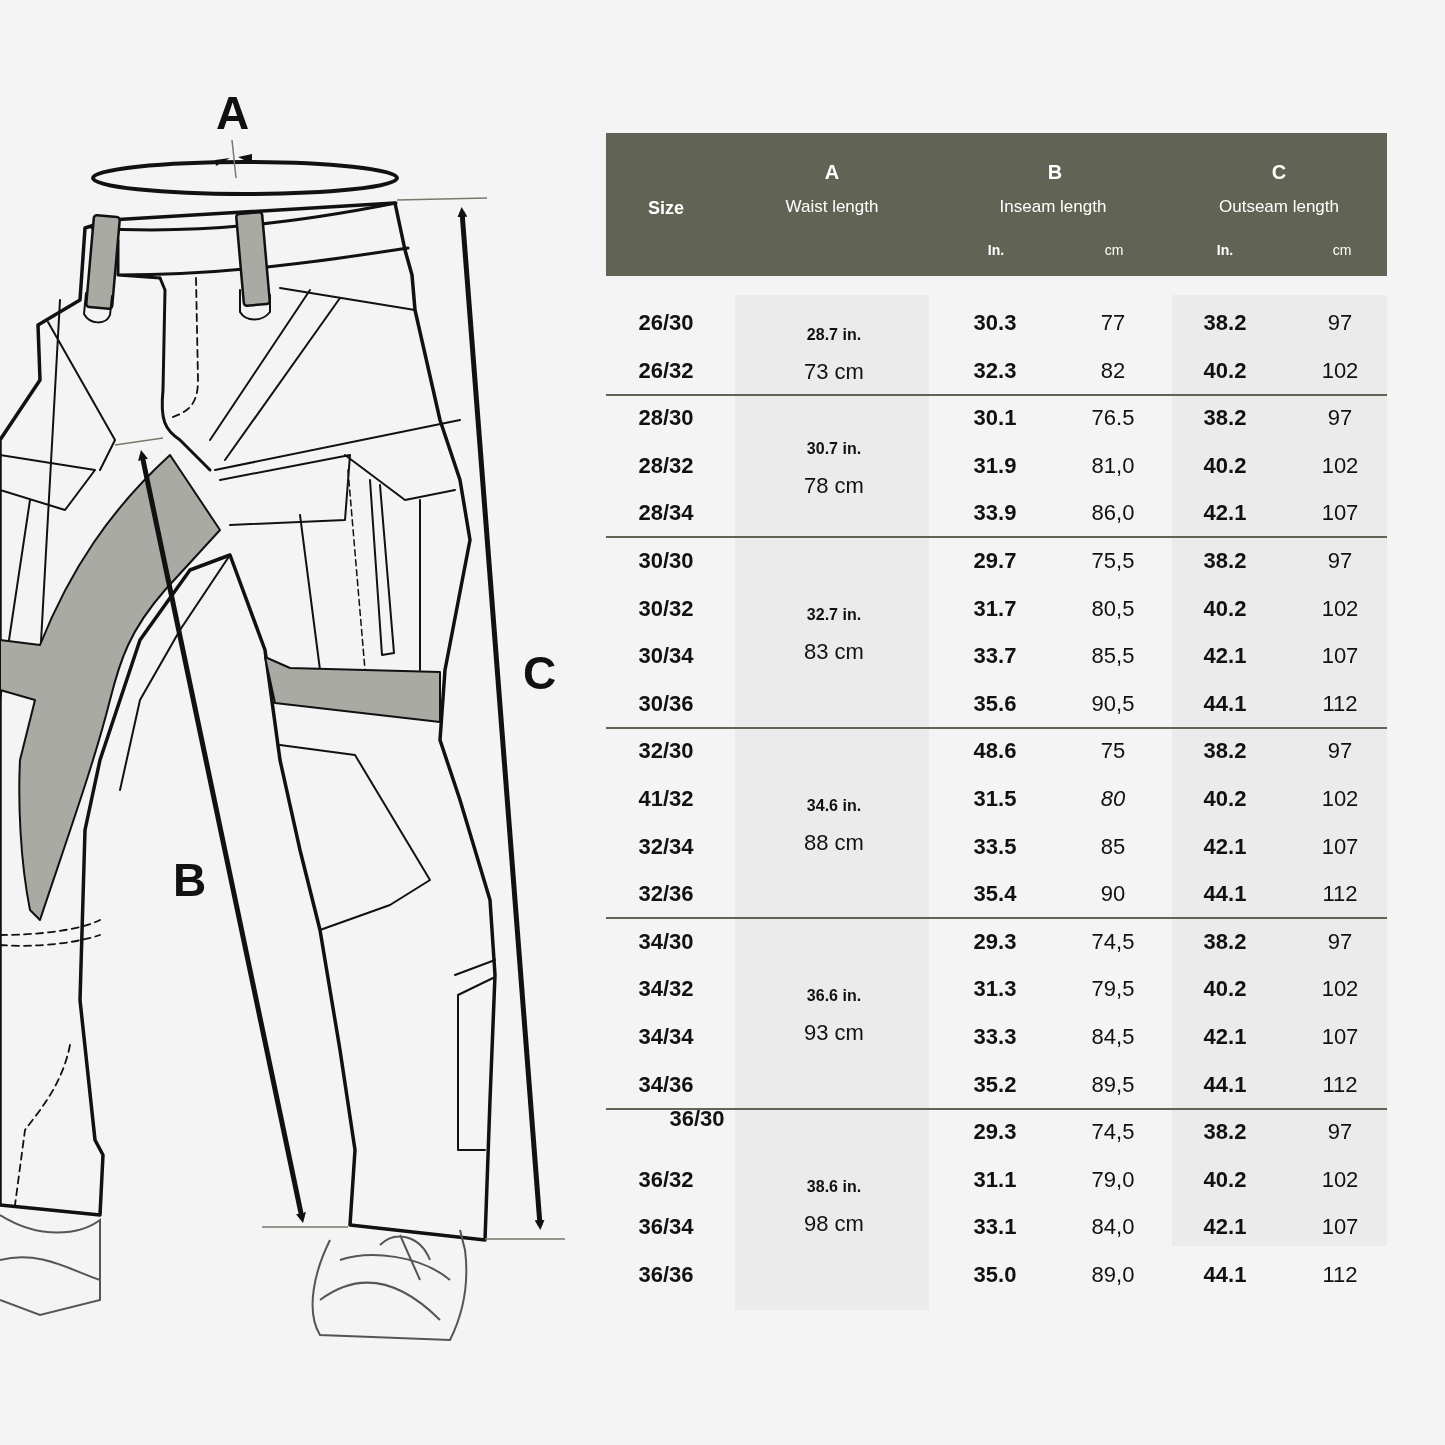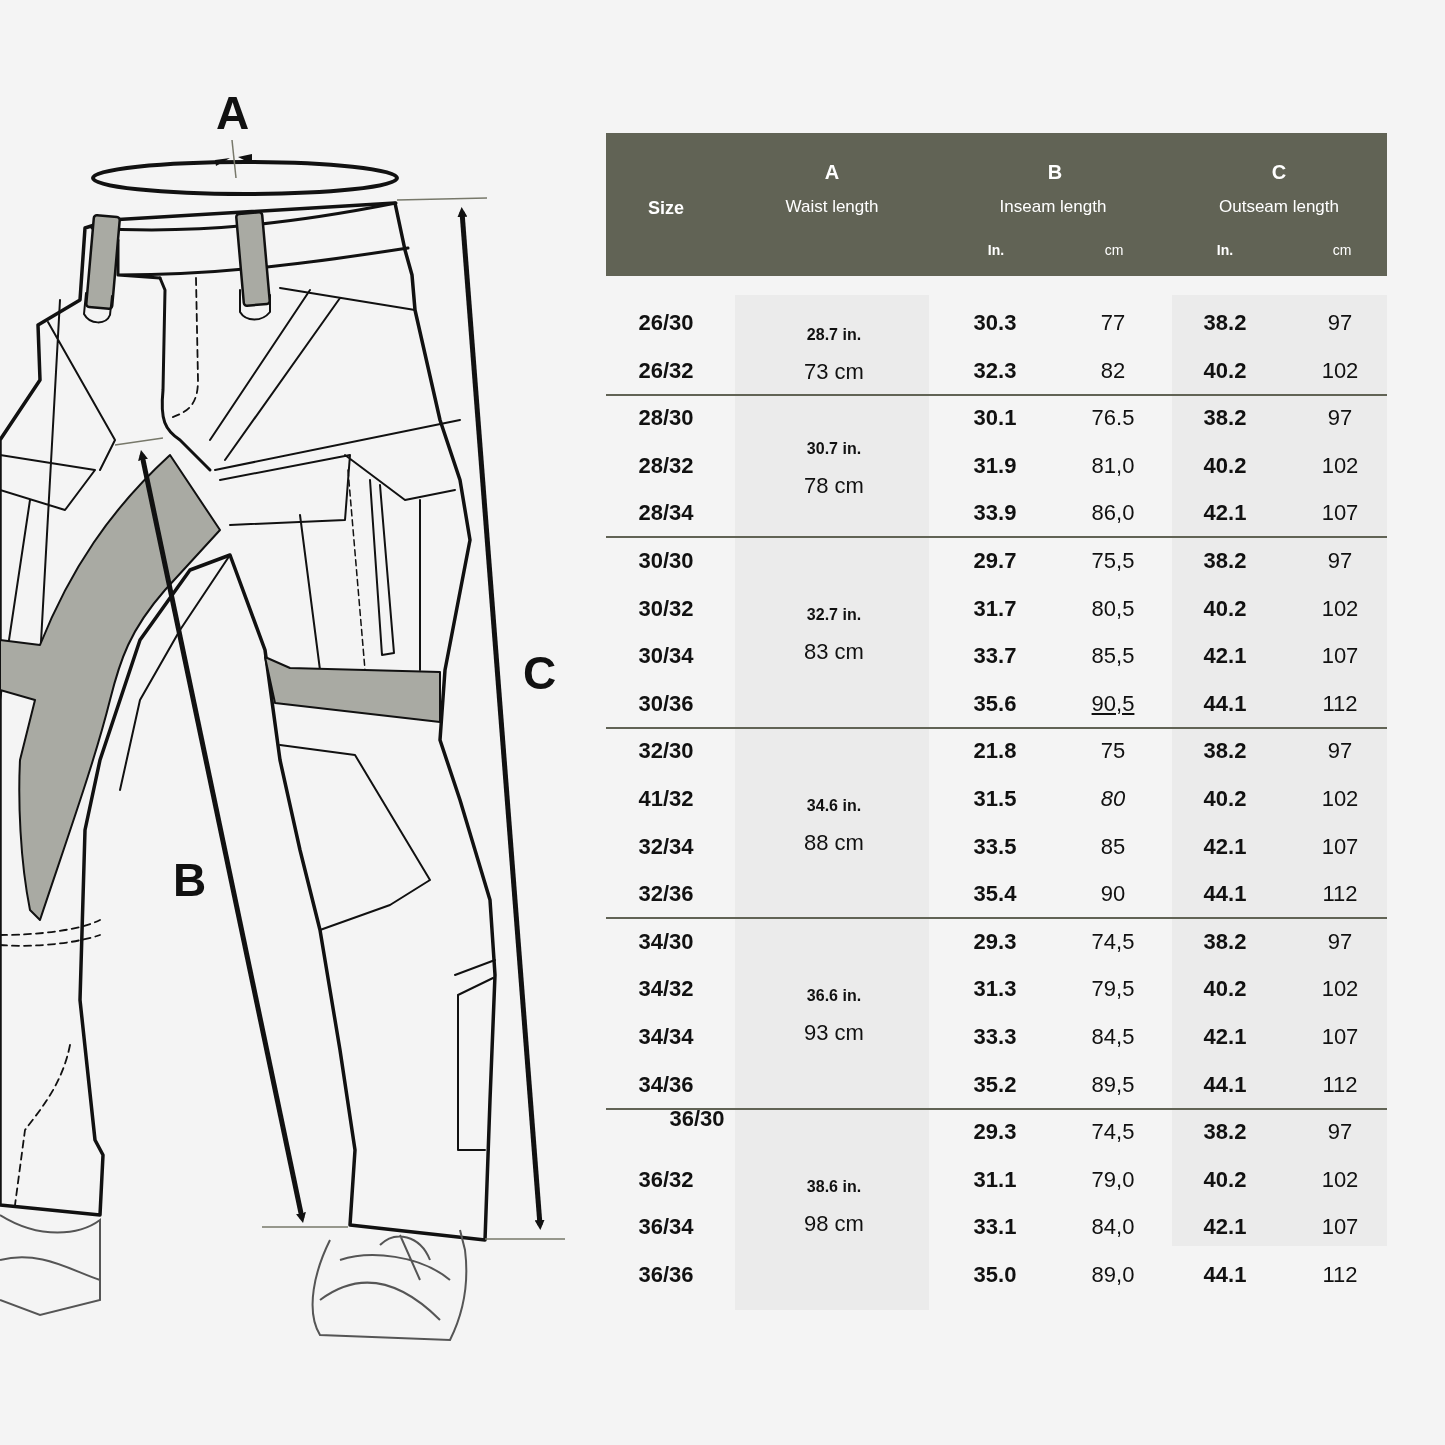--- a/index.html
+++ b/index.html
@@ -170,32 +170,32 @@
       <div>
         <div class="cell b" style="left: 60px; top: 380.2px;">30/34</div>
         <div class="cell b" style="left: 389px; top: 380.2px;">33.7</div>
         <div class="cell" style="left: 507px; top: 380.2px;">85,5</div>
         <div class="cell b" style="left: 619px; top: 380.2px;">42.1</div>
         <div class="cell" style="left: 734px; top: 380.2px;">107</div>
       </div>
       <div>
         <div class="cell b" style="left: 60px; top: 427.8px;">30/36</div>
         <div class="cell b" style="left: 389px; top: 427.8px;">35.6</div>
-        <div class="cell" style="left: 507px; top: 427.8px; text-decoration: underline;">90,5</div>
+        <div class="cell" style="left: 507px; top: 427.8px;">90,5</div>
         <div class="cell b" style="left: 619px; top: 427.8px;">44.1</div>
         <div class="cell" style="left: 734px; top: 427.8px;">112</div>
       </div>
       <div class="waist" style="left: 228px; top: 326.4px;">
         <span class="in">32.7 in.</span>
         <span class="cm">83  cm</span>
       </div>
       <div class="sep" style="top: 450.8px;"></div>
       <div>
         <div class="cell b" style="left: 60px; top: 475.4px;">32/30</div>
-        <div class="cell b" style="left: 389px; top: 475.4px;">21.8</div>
+        <div class="cell b" style="left: 389px; top: 475.4px;">48.6</div>
         <div class="cell" style="left: 507px; top: 475.4px;">75</div>
         <div class="cell b" style="left: 619px; top: 475.4px;">38.2</div>
         <div class="cell" style="left: 734px; top: 475.4px;">97</div>
       </div>
       <div>
         <div class="cell b" style="left: 60px; top: 523px;">41/32</div>
         <div class="cell b" style="left: 389px; top: 523px;">31.5</div>
         <div class="cell" style="left: 507px; top: 523px; font-style: italic;">80</div>
         <div class="cell b" style="left: 619px; top: 523px;">40.2</div>
         <div class="cell" style="left: 734px; top: 523px;">102</div>

